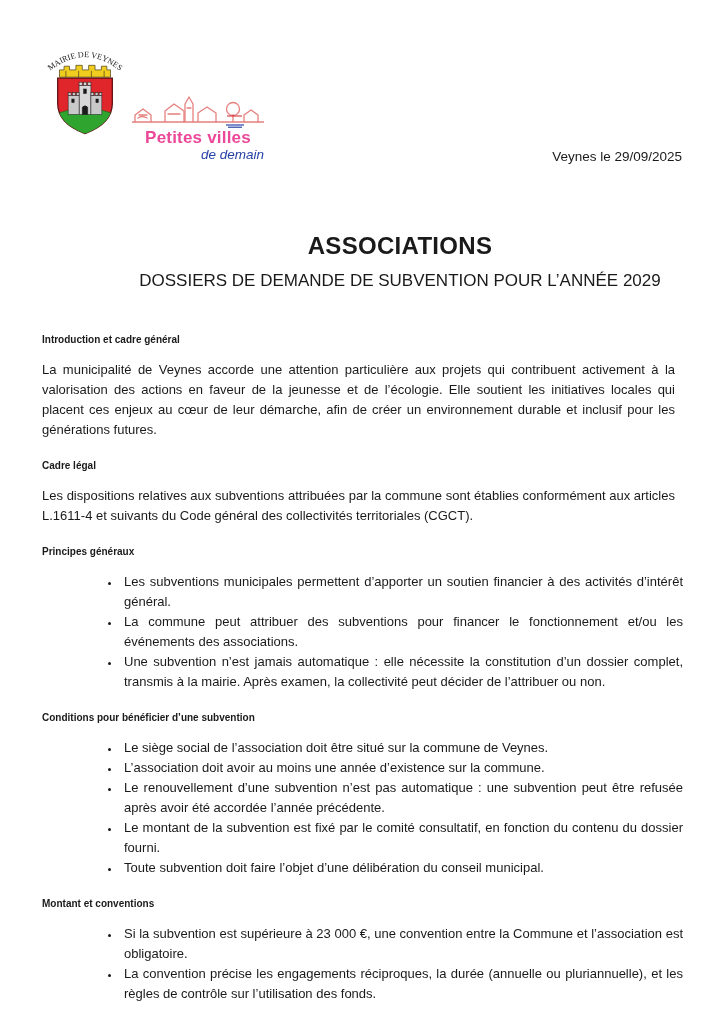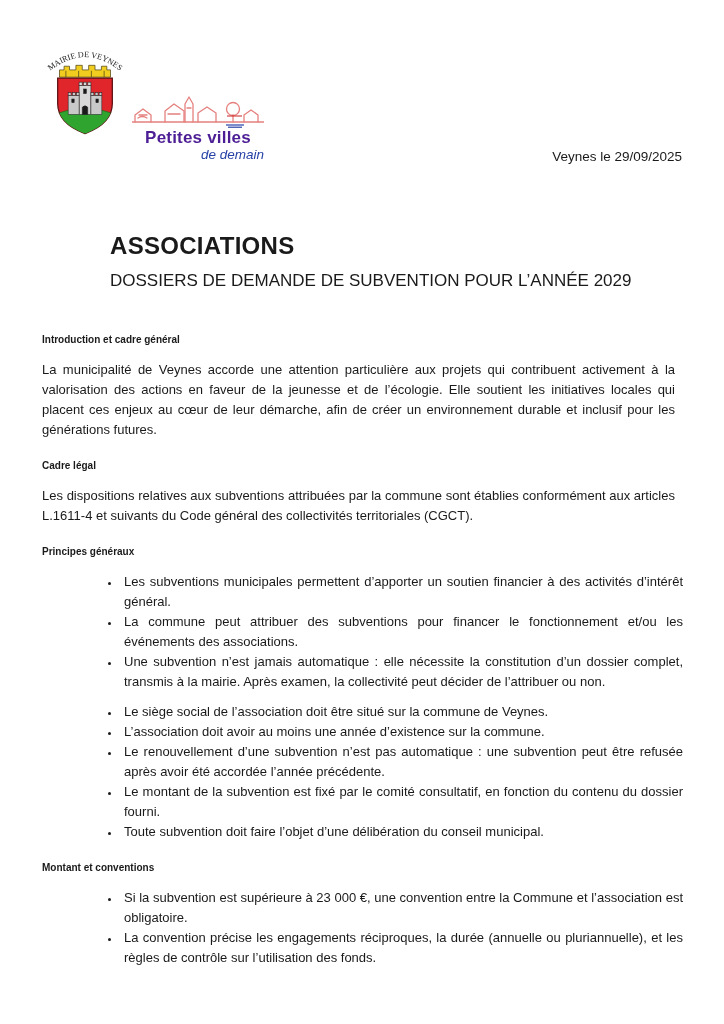--- a/index.html
+++ b/index.html
@@ -12,36 +12,36 @@
     color: #1a1a1a;
     overflow: hidden;
   }
 
   
   .logos { position: absolute; top: 38px; left: 44px; display: flex; align-items: flex-start; }
   .coa { width: 82px; height: 102px; }
   .pvd { margin-left: 6px; margin-top: 46px; width: 132px; }
   .pvd svg { display: block; }
   .pvd-line1 {
-    color: #4c1d95; font-weight: bold; font-size: 17px;
+    color: #ec4899; font-weight: bold; font-size: 17px;
     line-height: 18px; letter-spacing: 0.2px; text-align: center; margin-top: 1px;
   }
   .pvd-line2 {
     color: #2742a6; font-style: italic; font-size: 13.5px;
     line-height: 15px; text-align: right;
   }
 
   
   .date-line {
     position: absolute; top: 148px; right: 42px;
     font-size: 13.5px; line-height: 18px;
   }
 
   
-  .title-block { position: absolute; top: 232px; left: 110px; right: 34px; }
+  .title-block { position: absolute; top: 232px; left: 110px; right: 34px; text-align: center; }
   .doc-title { font-size: 24px; font-weight: bold; line-height: 28px; letter-spacing: 0.3px; margin: 0; }
   .doc-subtitle { font-size: 17px; font-weight: normal; line-height: 22px; margin: 10px 0 0 0; }
 
   
   .content { position: absolute; top: 330px; left: 42px; width: 641px; }
   .sec-heading { font-size: 10px; font-weight: bold; line-height: 20px; margin: 16px 0 0 0; }
   .sec-heading:first-child { margin-top: 0; }
   .body-par {
     font-size: 13px; line-height: 20px; text-align: justify;
     margin: 10px 8px 0 0;
@@ -148,20 +148,21 @@
       <h2 class="sec-heading">Introduction et cadre général</h2>
       <p class="body-par">La municipalité de Veynes accorde une attention particulière aux projets qui contribuent activement à la valorisation des actions en faveur de la jeunesse et de l’écologie. Elle soutient les initiatives locales qui placent ces enjeux au cœur de leur démarche, afin de créer un environnement durable et inclusif pour les générations futures.</p>
       <h2 class="sec-heading">Cadre légal</h2>
       <p class="body-par">Les dispositions relatives aux subventions attribuées par la commune sont établies conformément aux articles L.1611-4 et suivants du Code général des collectivités territoriales (CGCT).</p>
       <h2 class="sec-heading">Principes généraux</h2>
       <ul class="bullets">
         <li>Les subventions municipales permettent d’apporter un soutien financier à des activités d’intérêt général.</li>
         <li>La commune peut attribuer des subventions pour financer le fonctionnement et/ou les événements des associations.</li>
         <li>Une subvention n’est jamais automatique : elle nécessite la constitution d’un dossier complet, transmis à la mairie. Après examen, la collectivité peut décider de l’attribuer ou non.</li>
       </ul>
+      <h2 class="sec-heading">Conditions pour bénéficier d’une subvention</h2>
       <ul class="bullets">
         <li>Le siège social de l’association doit être situé sur la commune de Veynes.</li>
         <li>L’association doit avoir au moins une année d’existence sur la commune.</li>
         <li>Le renouvellement d’une subvention n’est pas automatique : une subvention peut être refusée après avoir été accordée l’année précédente.</li>
         <li>Le montant de la subvention est fixé par le comité consultatif, en fonction du contenu du dossier fourni.</li>
         <li>Toute subvention doit faire l’objet d’une délibération du conseil municipal.</li>
       </ul>
       <h2 class="sec-heading">Montant et conventions</h2>
       <ul class="bullets">
         <li>Si la subvention est supérieure à 23 000 €, une convention entre la Commune et l’association est obligatoire.</li>

